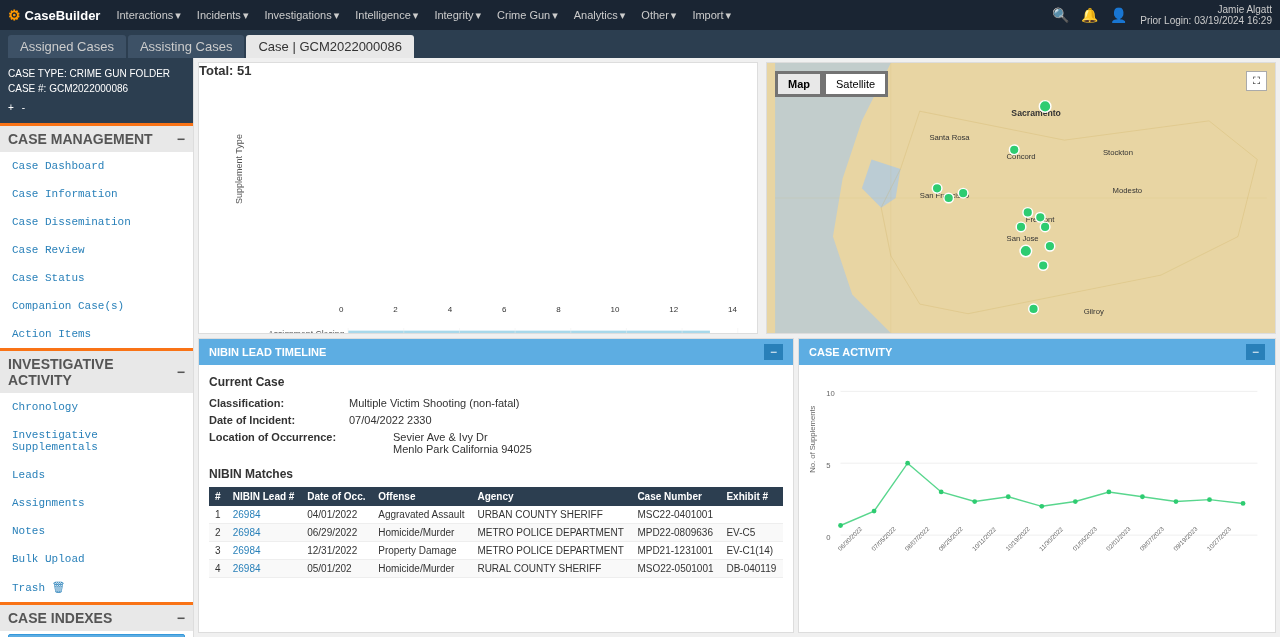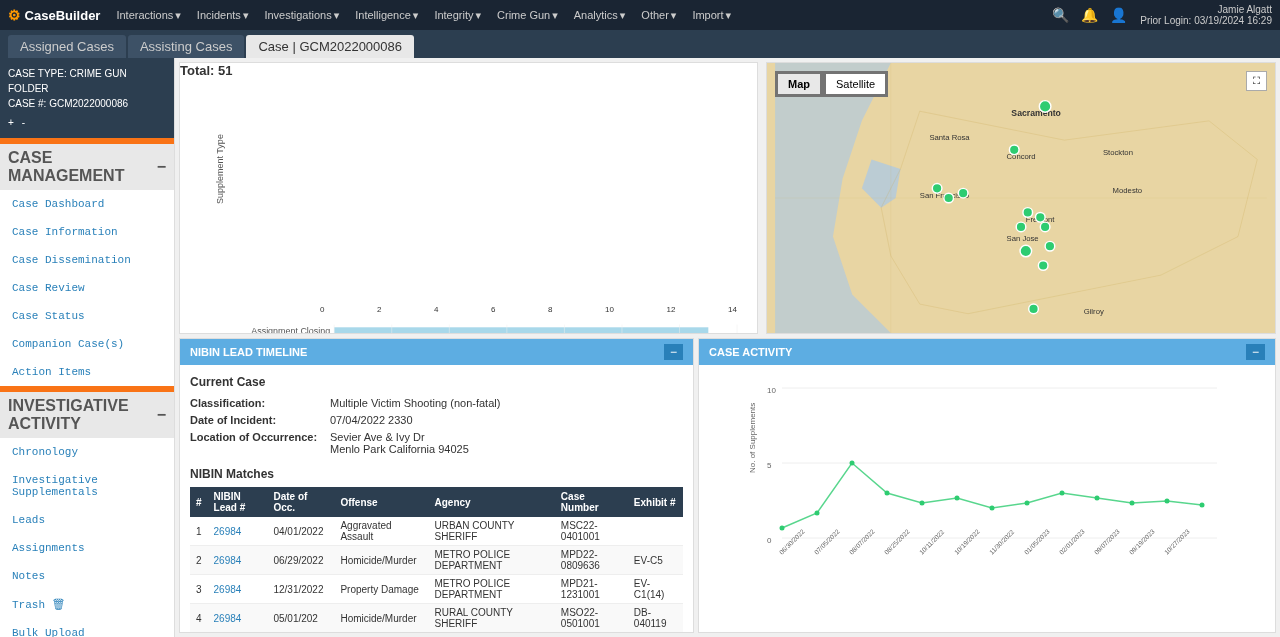--- a/index.html
+++ b/index.html
@@ -16,25 +16,25 @@
     
     .tab-bar { background: #2c3e50; height: 28px; display: flex; align-items: flex-end; padding: 0 8px; gap: 2px; }
     .tab { padding: 4px 12px; font-size: 13px; cursor: pointer; border-radius: 3px 3px 0 0; }
     .tab.active { background: #e8e8e8; color: #333; }
     .tab.inactive { background: #3d5166; color: #ccc; }
     
     
     .main-layout { display: flex; height: calc(637px - 58px); }
     
     
-    .sidebar { width: 175px; background: #fff; border-right: 1px solid #ddd; overflow-y: auto; flex-shrink: 0; }
+    .sidebar { width: 194px; background: #fff; border-right: 1px solid #ddd; overflow-y: auto; flex-shrink: 0; }
     .case-header { background: #2c3e50; color: #fff; padding: 8px; font-size: 10px; line-height: 1.5; }
     
     .sidebar-section { padding: 0; }
-    .sidebar-section-title { background: #e8e8e8; padding: 5px 8px; font-size: 16px; font-weight: bold; color: #555; display: flex; justify-content: space-between; align-items: center; border-top: 6px solid #f97316; }
+    .sidebar-section-title { background: #e8e8e8; padding: 5px 8px; font-size: 14px; font-weight: bold; color: #555; display: flex; justify-content: space-between; align-items: center; border-top: 3px solid #f97316; }
     .sidebar-link { display: block; padding: 8px 12px; font-size: 11px; color: #2980b9; cursor: pointer; font-family: Liberation Mono, monospace; }
     
     .sidebar-btn { display: block; width: calc(100% - 16px); margin: 3px 8px; padding: 5px; font-size: 11px; cursor: pointer; border: 1px solid #aaa; border-radius: 2px; }
     .btn-print { background: #5dade2; color: #fff; border-color: #3498db; }
     .btn-download { background: #5dade2; color: #fff; border-color: #3498db; }
     .btn-add { background: #27ae60; color: #fff; border-color: #1e8449; }
     
     
     .content { flex: 1; display: flex; flex-direction: column; overflow: hidden; }
     
@@ -68,21 +68,21 @@
     .info-value { color: #333; }
     .nibin-matches { margin-top: 8px; }
     .nibin-matches h4 { font-size: 12px; font-weight: bold; margin-bottom: 6px; }
     .nibin-table { width: 100%; border-collapse: collapse; font-size: 10px; }
     .nibin-table th { background: #2c3e50; color: #fff; padding: 4px 6px; text-align: left; }
     .nibin-table td { padding: 3px 6px; border-bottom: 1px solid #eee; }
     .nibin-table tr:nth-child(even) { background: #f9f9f9; }
     .nibin-table a { color: #2980b9; text-decoration: none; }
     
     
-    .activity-panel { width: 578px; background: #fff; border: 1px solid #ddd; margin: 0 4px 4px 0; flex-shrink: 0; overflow: hidden; }
+    .activity-panel { width: 478px; background: #fff; border: 1px solid #ddd; margin: 0 4px 4px 0; flex-shrink: 0; overflow: hidden; }
     .activity-chart { padding: 8px; height: calc(100% - 35px); position: relative; }
     
     
     .chart-panel::-webkit-scrollbar { width: 6px; }
     .nibin-panel::-webkit-scrollbar { width: 6px; }
   </style>
 </head>
 <body>
 
 <div class="top-nav">
@@ -163,22 +163,22 @@
     <div class="sidebar-section">
       <div class="sidebar-section-title">
         <span>INVESTIGATIVE ACTIVITY</span>
         <span style="cursor:pointer;">−</span>
       </div>
       <a class="sidebar-link">Chronology</a>
       <a class="sidebar-link">Investigative Supplementals</a>
       <a class="sidebar-link">Leads</a>
       <a class="sidebar-link">Assignments</a>
       <a class="sidebar-link">Notes</a>
+      <a class="sidebar-link">Bulk Upload</a>
       <a class="sidebar-link">Trash 🗑</a>
-      <a class="sidebar-link">Bulk Upload</a>
     </div>
 
     <div class="sidebar-section">
       <div class="sidebar-section-title">
         <span>CASE INDEXES</span>
         <span style="cursor:pointer;">−</span>
       </div>
       <button class="sidebar-btn btn-print">Print Case</button>
       <button class="sidebar-btn btn-download">Download Case File</button>
       <button class="sidebar-btn btn-add">+</button>
@@ -322,21 +322,21 @@
             <div class="info-row">
               <span class="info-label">Classification:</span>
               <span class="info-value">Multiple Victim Shooting (non-fatal)</span>
             </div>
             <div class="info-row">
               <span class="info-label">Date of Incident:</span>
               <span class="info-value">07/04/2022 2330</span>
             </div>
             <div class="info-row">
               <span class="info-label">Location of Occurrence:</span>
-              <span class="info-value" style="white-space:pre-line;">Sevier Ave &amp; Ivy Dr
+              <span class="info-value" style="white-space:pre-line;margin-left:44px;">Sevier Ave &amp; Ivy Dr
 Menlo Park California 94025</span>
             </div>
           </div>
 
           <div class="nibin-matches">
             <h4>NIBIN Matches</h4>
             <table class="nibin-table">
               <thead>
                 <tr>
                   <th>#</th>

